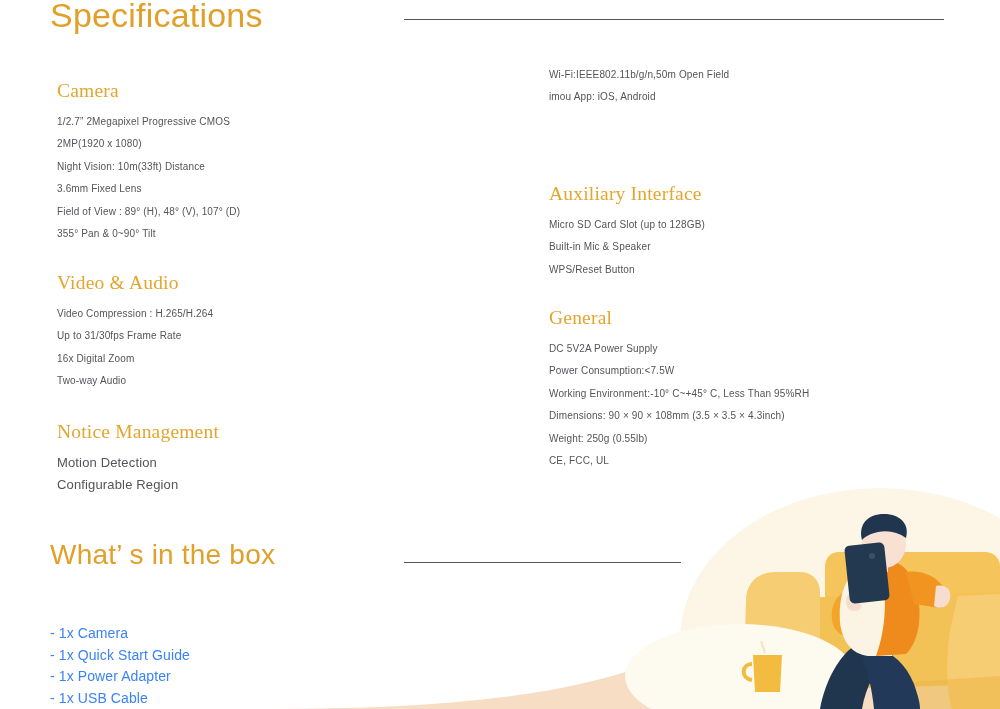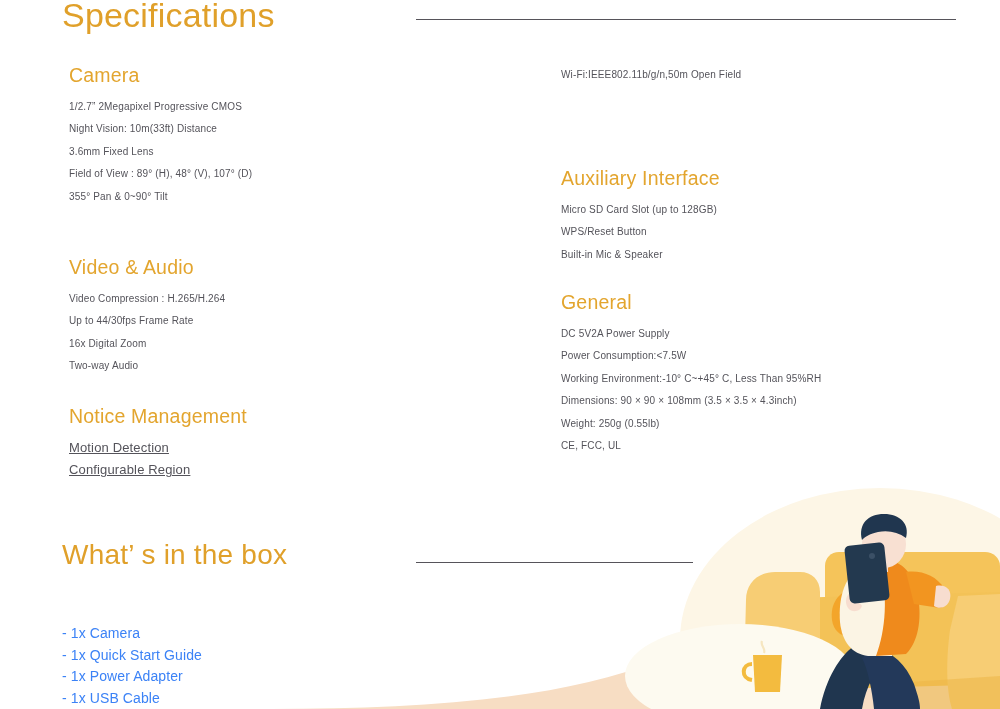--- a/index.html
+++ b/index.html
@@ -23,21 +23,21 @@
     top: 0;
     width: 1000px;
     height: 709px;
     z-index: 0;
     pointer-events: none;
   }
 
   
   #content {
     position: absolute;
-    left: 16px;
+    left: 4px;
     top: 0;
     width: 916px;
     height: 709px;
     z-index: 2;
     border-radius: 24px;
   }
 
   .page-title {
     position: absolute;
     color: #e0a02a;
@@ -57,40 +57,41 @@
   #rule-top { left: 400px; top: 19px; width: 540px; }
   #rule-box { left: 400px; top: 562px; width: 277px; }
 
   .section { position: absolute; }
   .section-heading {
     color: #e3a52e;
     font-size: 19.5px;
     font-weight: 400;
     letter-spacing: 0.2px;
     white-space: nowrap;
-    margin: 0 0 9px 0;
+    margin: 16px 0 9px 0;
+    font-family: Liberation Serif, serif;
   }
   .spec-line {
     font-size: 10px;
     line-height: 22.4px;
     color: #54535a;
     white-space: nowrap;
     letter-spacing: 0.15px;
   }
 
   
   #sec-camera   { left: 53px; top: 64px; }
   #sec-video    { left: 53px; top: 256px; }
   #sec-notice   { left: 53px; top: 405px; }
   
   #sec-network  { left: 545px; top: 64px; }
   #sec-aux      { left: 545px; top: 167px; }
   #sec-general  { left: 545px; top: 291px; }
 
-  #sec-notice .spec-line { font-size: 13px; text-decoration: underline; }
+  #sec-notice .spec-line { font-size: 13px; }
 
   
   .box-list { position: absolute; }
   #box-col-1 { left: 46px; top: 623px; }
   #box-col-2 { left: 250px; top: 623px; }
   .box-item {
     font-size: 14px;
     line-height: 21.6px;
     color: #3b82f6;
     white-space: nowrap;
@@ -156,49 +157,51 @@
 </svg>
 
 <div id="content">
 
   <div class="page-title" id="spec-title">Specifications</div>
   <div class="rule" id="rule-top"></div>
 
   <div class="section" id="sec-camera">
     <div class="section-heading">Camera</div>
     <div class="spec-line">1/2.7”  2Megapixel Progressive CMOS</div>
+    <div class="spec-line">2MP(1920 x 1080)</div>
     <div class="spec-line">Night Vision: 10m(33ft) Distance</div>
     <div class="spec-line">3.6mm Fixed Lens</div>
     <div class="spec-line">Field of View : 89°  (H), 48°  (V), 107°  (D)</div>
     <div class="spec-line">355°  Pan &amp;  0~90°  Tilt</div>
   </div>
 
   <div class="section" id="sec-video">
     <div class="section-heading">Video &amp; Audio</div>
     <div class="spec-line">Video Compression : H.265/H.264</div>
-    <div class="spec-line">Up to 44/30fps Frame Rate</div>
+    <div class="spec-line">Up to 31/30fps Frame Rate</div>
     <div class="spec-line">16x Digital Zoom</div>
     <div class="spec-line">Two-way Audio</div>
   </div>
 
   <div class="section" id="sec-notice">
     <div class="section-heading">Notice Management</div>
     <div class="spec-line">Motion Detection</div>
     <div class="spec-line">Configurable  Region</div>
   </div>
 
   <div class="section" id="sec-network">
     <div class="spec-line">Wi-Fi:IEEE802.11b/g/n,50m Open Field</div>
+    <div class="spec-line">imou App: iOS, Android</div>
   </div>
 
   <div class="section" id="sec-aux">
     <div class="section-heading">Auxiliary Interface</div>
     <div class="spec-line">Micro SD Card Slot (up to 128GB)</div>
+    <div class="spec-line">Built-in Mic &amp; Speaker</div>
     <div class="spec-line">WPS/Reset Button</div>
-    <div class="spec-line">Built-in Mic &amp; Speaker</div>
   </div>
 
   <div class="section" id="sec-general">
     <div class="section-heading">General</div>
     <div class="spec-line">DC 5V2A Power Supply</div>
     <div class="spec-line">Power Consumption:&lt;7.5W</div>
     <div class="spec-line">Working Environment:-10°  C~+45°  C, Less Than 95%RH</div>
     <div class="spec-line">Dimensions: 90 × 90 × 108mm (3.5 × 3.5 × 4.3inch)</div>
     <div class="spec-line">Weight: 250g (0.55lb)</div>
     <div class="spec-line">CE, FCC, UL</div>

